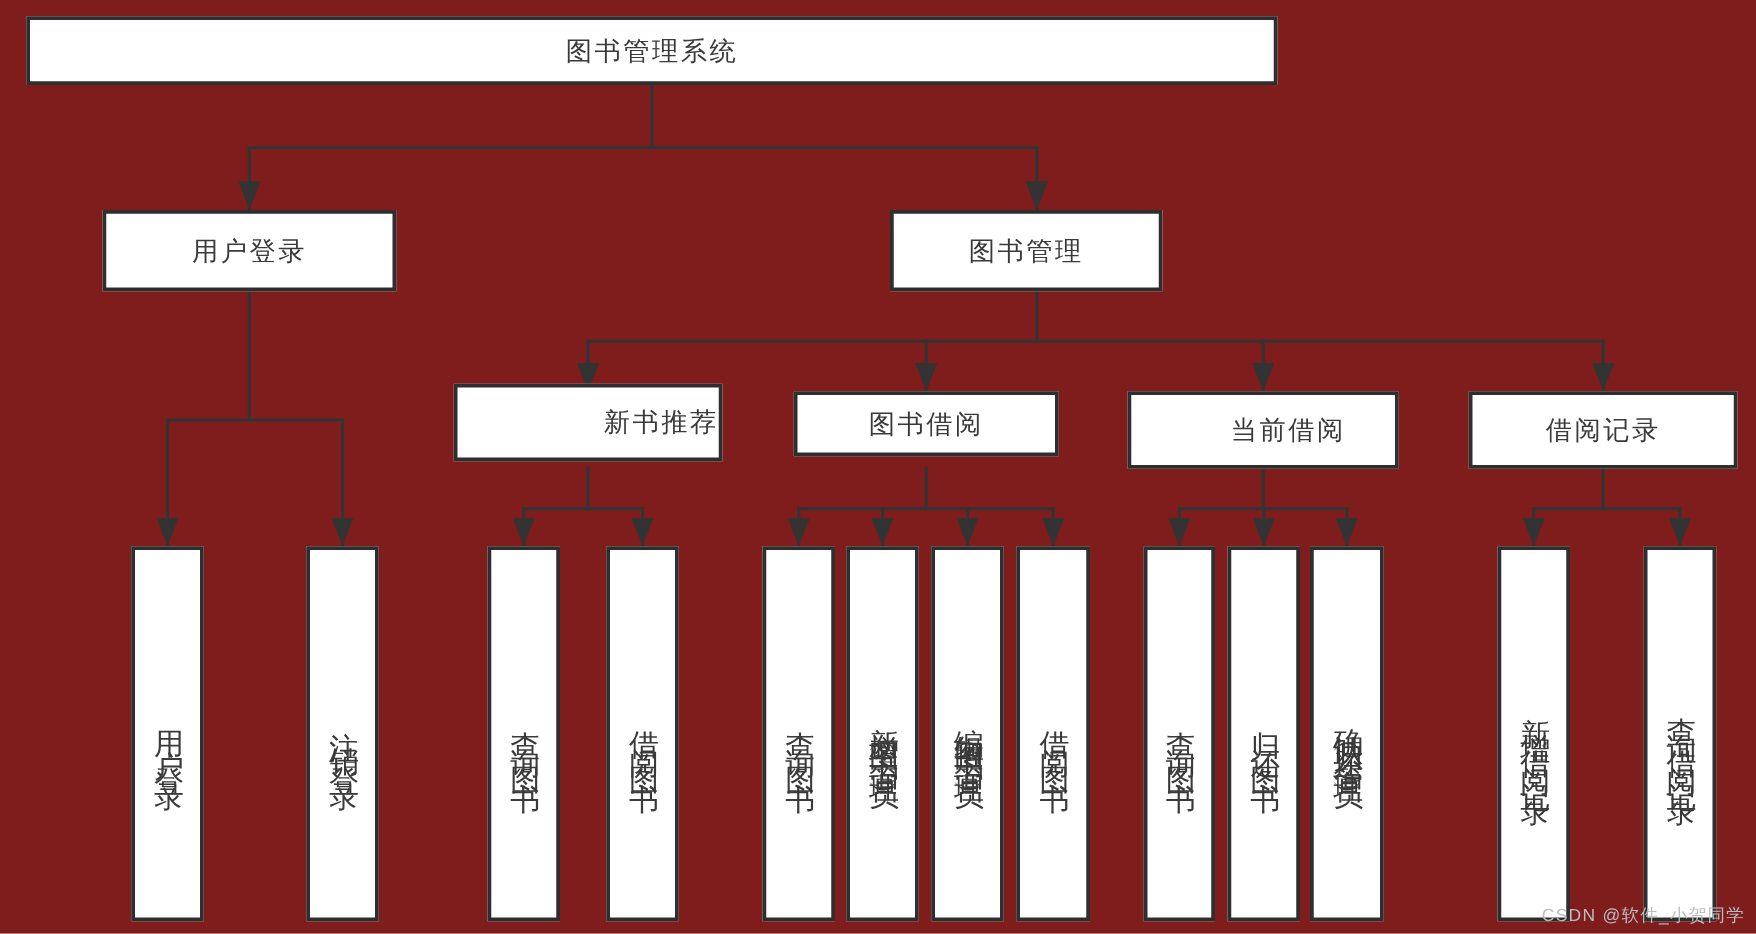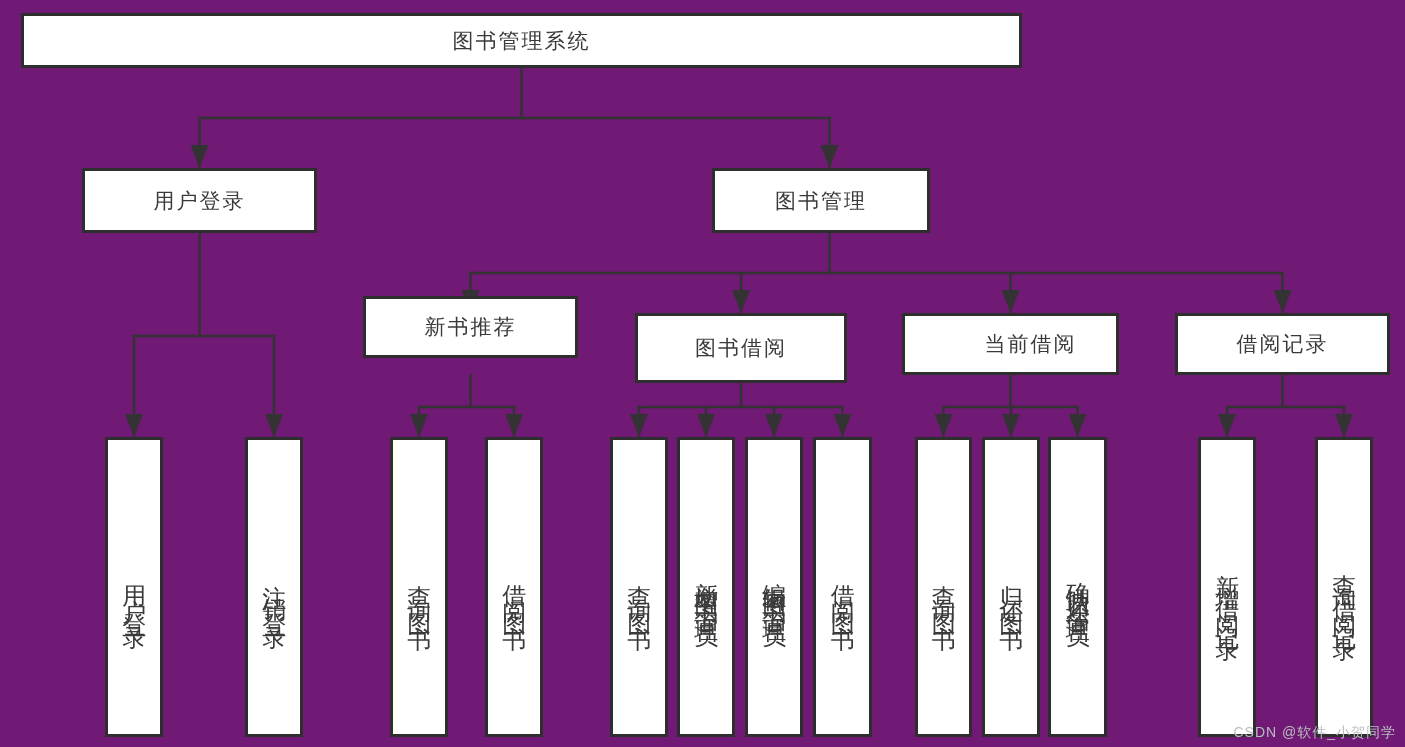--- a/index.html
+++ b/index.html
@@ -1,21 +1,21 @@
 <!DOCTYPE html>
 <html><head>
 <meta charset="utf-8">
 <style>
   * { margin: 0; padding: 0; box-sizing: border-box; }
   html, body { background: #ffffff; }
   .canvas {
     position: relative;
     width: 1405px;
     height: 747px;
-    background: #701a75;
+    background: #7f1d1d;
     font-family: "Liberation Sans", "DejaVu Sans", sans-serif;
     overflow: hidden;
   }
   .connector-layer {
     position: absolute;
     left: 0; top: 0;
     width: 1405px; height: 747px;
   }
   .node {
     position: absolute;
@@ -107,24 +107,24 @@
     <span>图书管理系统</span>
   </div>
 
   <div class="node node-h" style="left:82px; top:168px; width:235px; height:65px;">
     <span>用户登录</span>
   </div>
   <div class="node node-h" style="left:712px; top:168px; width:218px; height:65px;">
     <span>图书管理</span>
   </div>
 
-  <div class="node node-h" style="left:363px; top:296px; width:215px; height:62px;">
+  <div class="node node-h" style="left:363px; top:307px; width:215px; height:62px;justify-content:flex-end;">
     <span>新书推荐</span>
   </div>
-  <div class="node node-h" style="left:635px; top:313px; width:212px; height:70px;">
+  <div class="node node-h" style="left:635px; top:313px; width:212px; height:52px;">
     <span>图书借阅</span>
   </div>
   <div class="node node-h" style="left:902px; top:313px; width:217px; height:62px;padding-left:40px;">
     <span>当前借阅</span>
   </div>
   <div class="node node-h" style="left:1175px; top:313px; width:215px; height:62px;">
     <span>借阅记录</span>
   </div>
 
   <div class="node leaf" style="left:105px; top:437px; width:58px; height:300px;">

